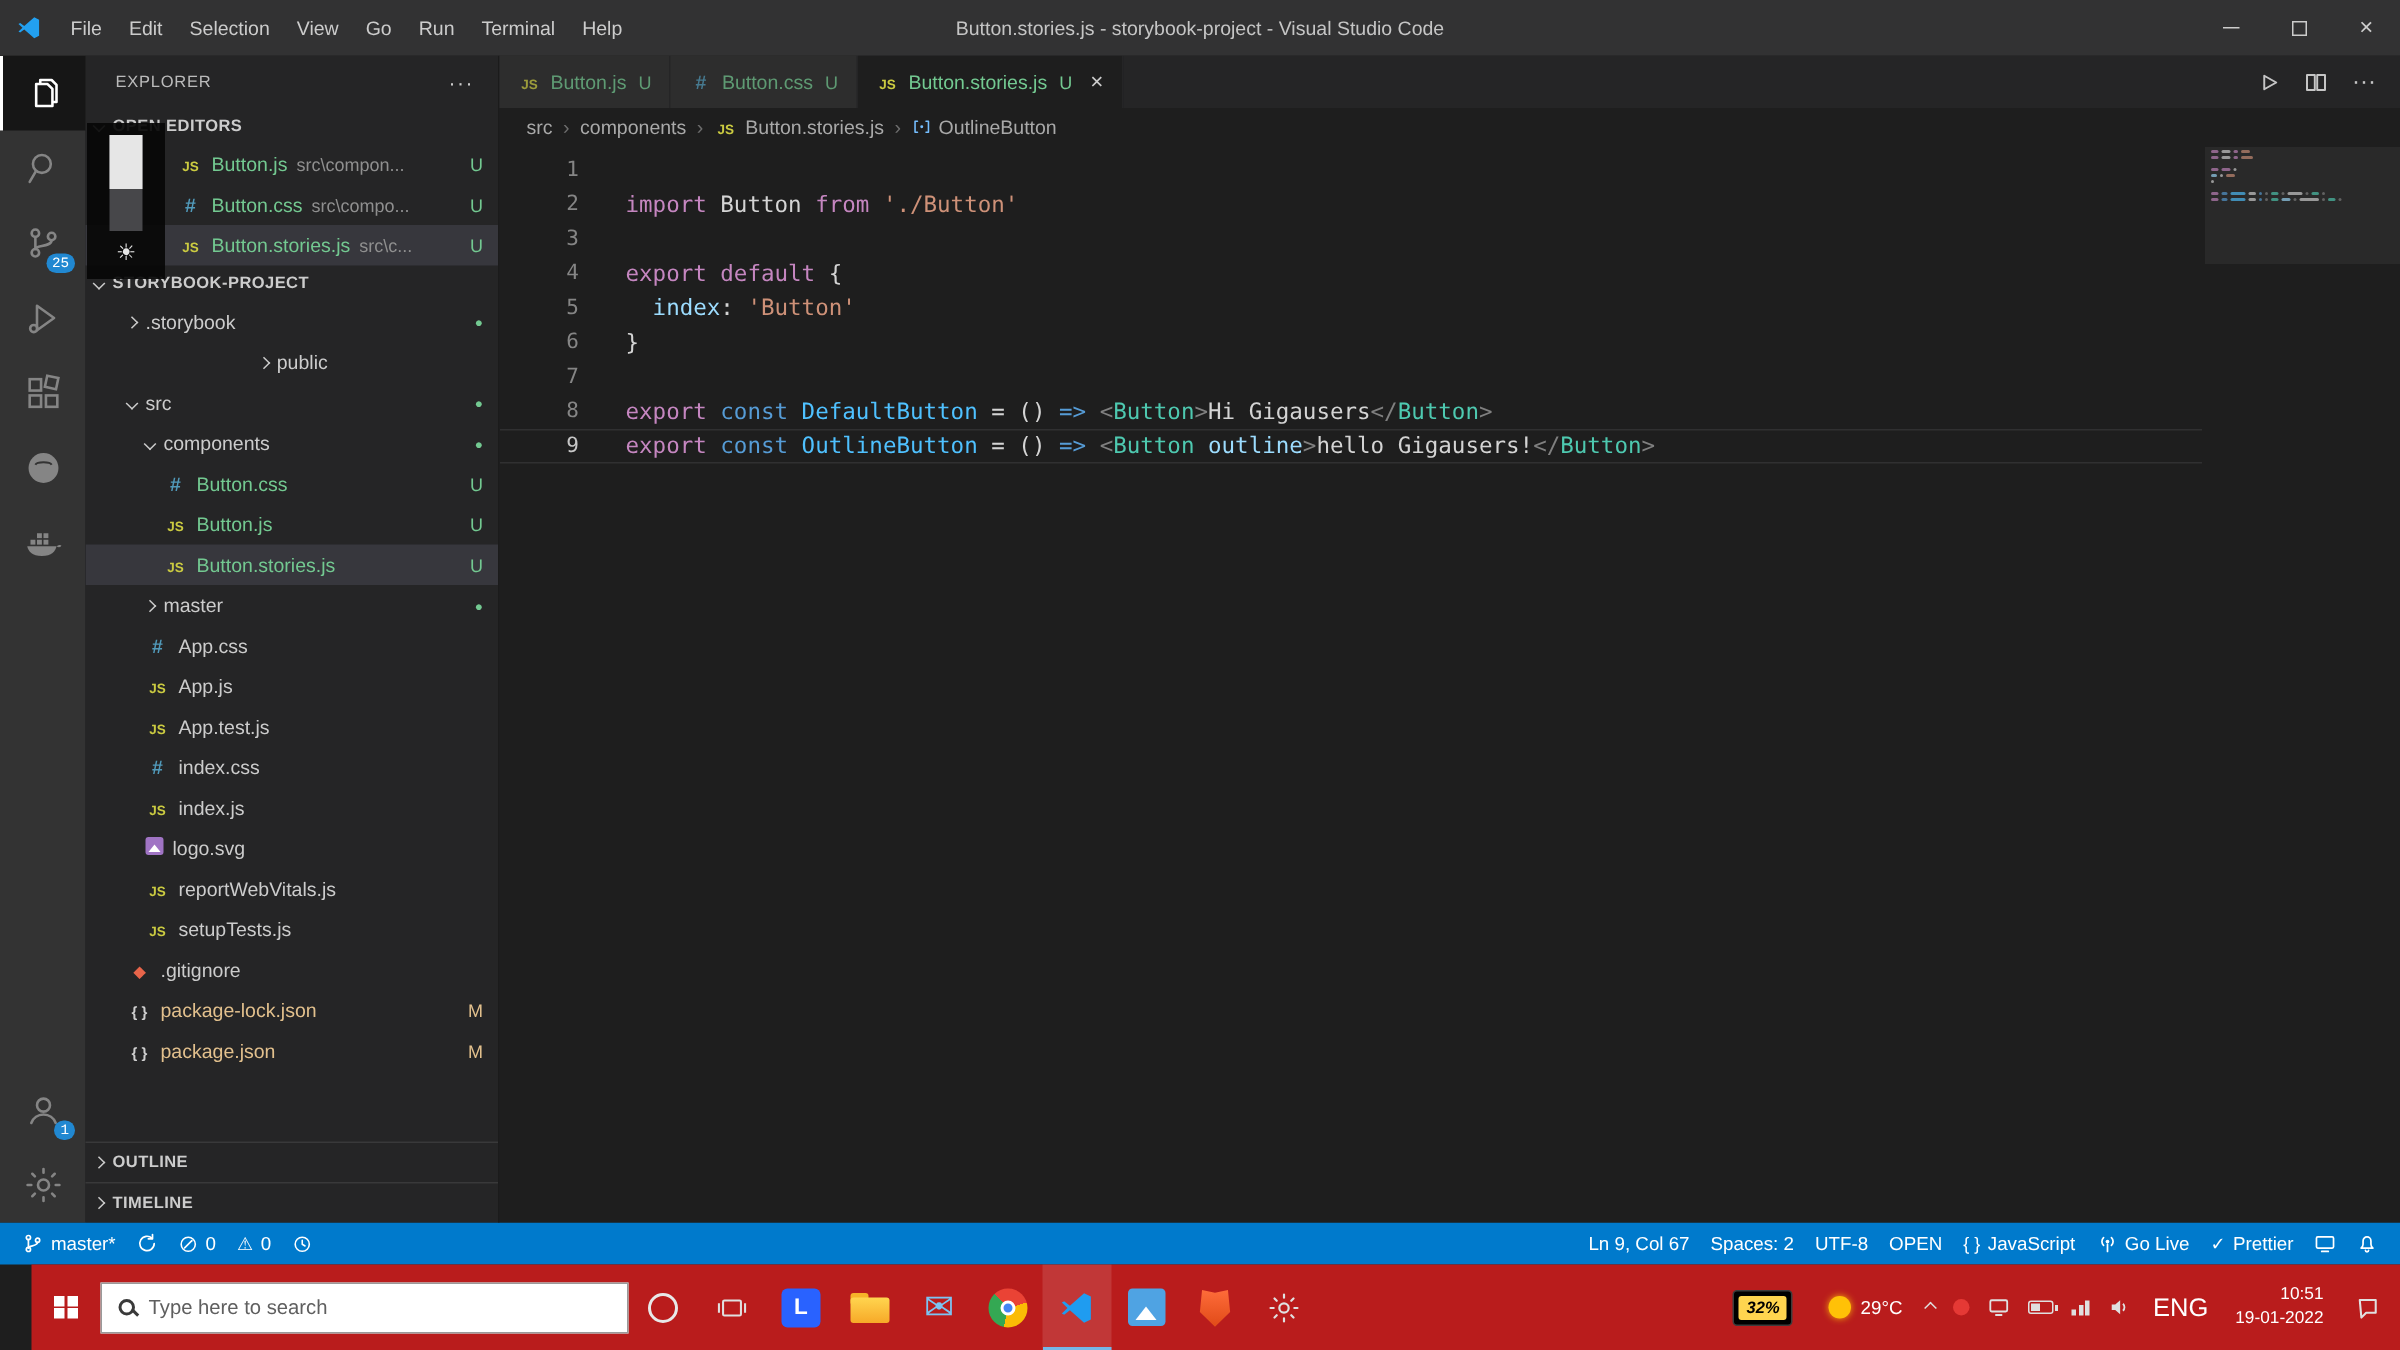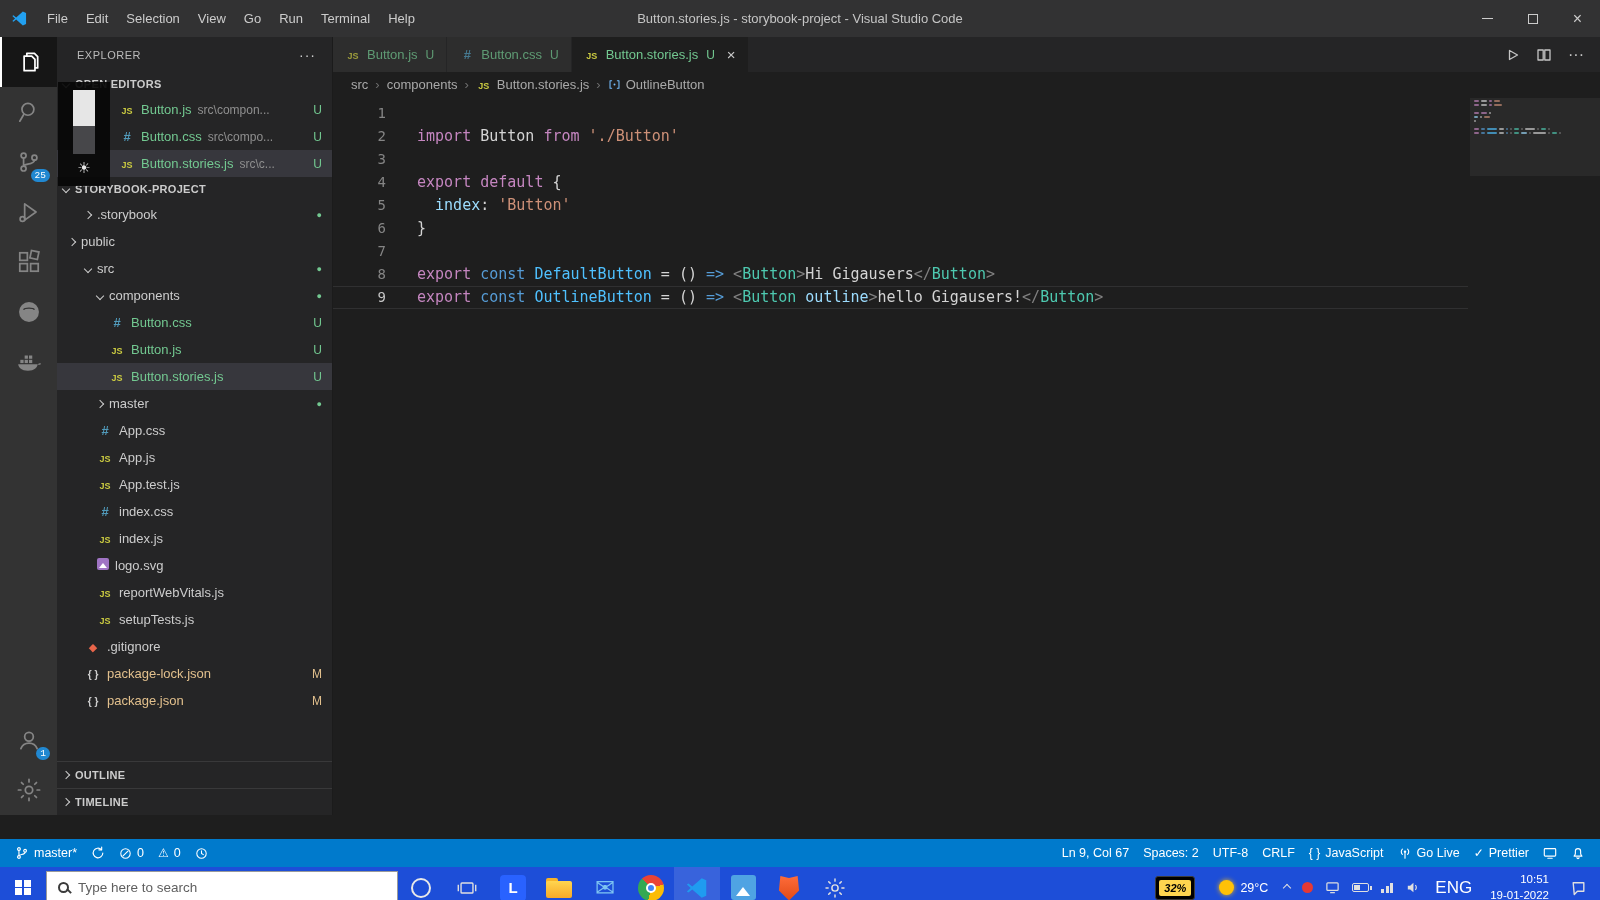--- a/index.html
+++ b/index.html
@@ -88,29 +88,29 @@
   .tk-cn{color:#4FC1FF}.tk-tag{color:#4EC9B0}.tk-pun{color:#808080}.tk-pl{color:#D4D4D4}
 
   .minimap { position:absolute; top:63px; right:14px; width:112px; }
   .mm-line { height:2px; margin-bottom:2px; display:flex; gap:2px; }
   .mm-tok { height:2px; border-radius:1px; opacity:.65; flex:none; }
   .mmc-kw{background:#C586C0}.mmc-kw2{background:#569CD6}.mmc-str{background:#CE9178}.mmc-var{background:#9CDCFE}
   .mmc-cn{background:#4FC1FF}.mmc-tag{background:#4EC9B0}.mmc-pun{background:#808080}.mmc-pl{background:#d4d4d4}
   .mm-slider { position:absolute; top:61px; right:0; width:130px; height:78px; background:rgba(121,121,121,.12); }
 
   
-  .statusbar { height:28px; background:#007ACC; display:flex; align-items:flex-end; color:#ffffff; font-size:12.5px; padding:0 8px;margin-top:24px; }
+  .statusbar { height:28px; background:#007ACC; display:flex; align-items:flex-end; color:#ffffff; font-size:12.5px; padding:0 8px; }
   .sb-group { display:flex; height:100%; }
   .sb-group.right { margin-left:auto; }
   .sb-item { display:flex; align-items:center; gap:5px; padding:0 7px; height:100%; cursor:pointer; white-space:nowrap; }
   .sb-ic { display:inline-flex; align-items:center; }
   .sb-glyph { font-size:12px; }
 
   
-  .taskbar { height:41px; background:#1d4ed8; display:flex; align-items:center; }
+  .taskbar { height:57px; background:#b91c1c; display:flex; align-items:center;margin-left:21px; }
   .tb-start { width:46px; height:100%; display:flex; align-items:center; justify-content:center; cursor:pointer; }
   .win-grid { display:grid; grid-template-columns:7px 7px; gap:1.5px; }
   .win-grid i { width:7px; height:7px; background:#fff; display:block; }
   .searchbox { width:352px; height:34px; background:#ffffff; border:1px solid #9a9a9a; display:flex; align-items:center; gap:9px; padding:0 11px; }
   .searchbox input { border:none; outline:none; flex:1; font-size:13.5px; color:#333; background:transparent; font-family:"Liberation Sans",sans-serif; }
   .searchbox input::placeholder { color:#5f5f5f; }
   .mag { width:11px; height:11px; border:2px solid #3a3a3a; border-radius:50%; position:relative; flex:none; }
   .mag::after { content:""; position:absolute; width:6px; height:2px; background:#3a3a3a; transform:rotate(45deg); right:-5px; bottom:-1px; }
 
   .tb-app { width:46px; height:100%; display:flex; align-items:center; justify-content:center; color:#e0e0e0; position:relative; cursor:pointer; }
@@ -285,21 +285,21 @@
     <div class="section-header">
       <span class="chev down"></span>
       <span>STORYBOOK-PROJECT</span>
     </div>
     <div id="tree" class="tree">
         <div class="tree-row" style="padding-left: 28px;">
           <span class="chev right"></span>
           <span class="tree-label ">.storybook</span>
           <span class="row-badge dot">●</span>
         </div>
-        <div class="tree-row" style="padding-left: 12px;">
+        <div class="tree-row" style="padding-left: 12px; justify-content: center;">
           <span class="chev right"></span>
           <span class="tree-label ">public</span>
         </div>
         <div class="tree-row" style="padding-left: 28px;">
           <span class="chev down"></span>
           <span class="tree-label ">src</span>
           <span class="row-badge dot">●</span>
         </div>
         <div class="tree-row" style="padding-left: 40px;">
           <span class="chev down"></span>
@@ -590,21 +590,21 @@
       <div class="sb-item">
         <span>Ln 9, Col 67</span>
       </div>
       <div class="sb-item">
         <span>Spaces: 2</span>
       </div>
       <div class="sb-item">
         <span>UTF-8</span>
       </div>
       <div class="sb-item">
-        <span>CRLF</span>
+        <span>OPEN</span>
       </div>
       <div class="sb-item">
         <span class="sb-ic">
           <span class="sb-glyph">{ }</span>
         </span>
         <span>JavaScript</span>
       </div>
       <div class="sb-item">
         <span class="sb-ic">
           <svg width="14" height="14" viewBox="0 0 16 16" fill="none" stroke="currentColor" stroke-width="1.3" stroke-linecap="round" stroke-linejoin="round">

